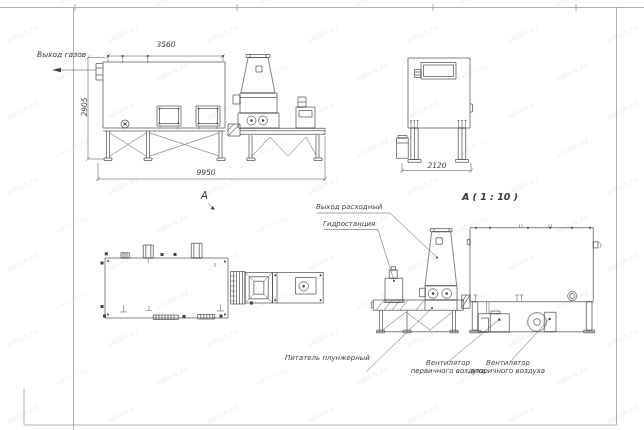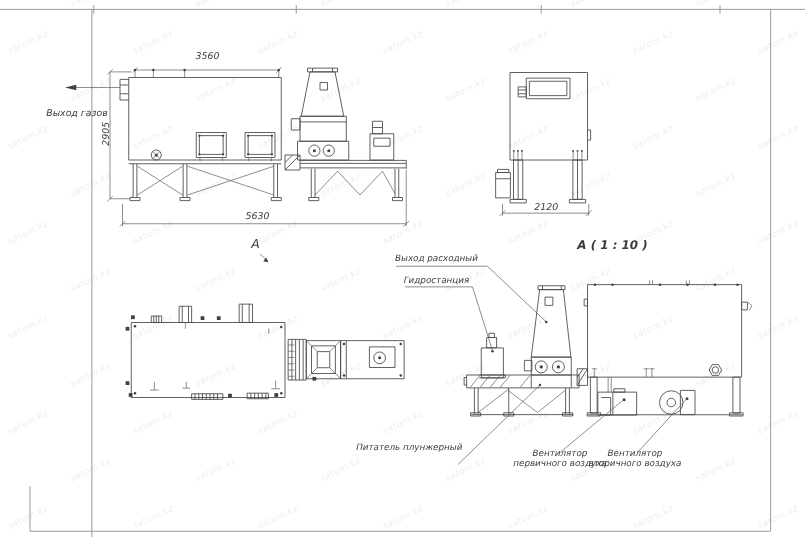--- a/index.html
+++ b/index.html
@@ -290,27 +290,27 @@
       <path class="lw2" d="M317,213 H390 M390,213 L437,257.5 M324,229.5 H378 M378,229.5 L394,280.5"></path>
       <circle class="fillb" cx="437" cy="257.5" r="1"></circle>
         <circle class="fillb" cx="394" cy="281" r="1"></circle>
       <path class="lw2" d="M366.5,371.5 L431.5,308.5"></path>
         <circle class="fillb" cx="432" cy="308" r="1"></circle>
       <path class="lw2" d="M448,362 L498,320.5"></path>
       <path class="lw2" d="M510,362 L548.5,319.8"></path>
     </g>
   </svg>
 
-  <span class="lbl" style="left:37px;top:51px;margin-top:36px;">Выход газов</span>
+  <span class="lbl" style="left:37px;top:51px;">Выход газов</span>
 
   <span class="lbl center" style="left:150px;top:41px;width:32px;">3560</span>
 
   <span class="lbl center" style="left:74px;top:103px;width:22px;transform:rotate(-90deg);">2905</span>
 
-  <span class="lbl center" style="left:192px;top:169px;width:28px;">5630</span>
+  <span class="lbl center" style="left:192px;top:169px;width:28px;">9950</span>
 
   <span class="lbl" style="left:201px;top:192px;font-size:10px;">А</span>
 
   <span class="lbl center" style="left:424px;top:162px;width:26px;">2120</span>
 
   <span class="lbl center" style="left:450px;top:193px;width:80px;font-size:9.5px;font-weight:bold;">А ( 1 : 10 )</span>
 
   <span class="lbl" style="left:316px;top:203px;font-size:7px;">Выход расходный</span>
 
   <span class="lbl" style="left:323px;top:219.5px;font-size:7px;">Гидростанция</span>

